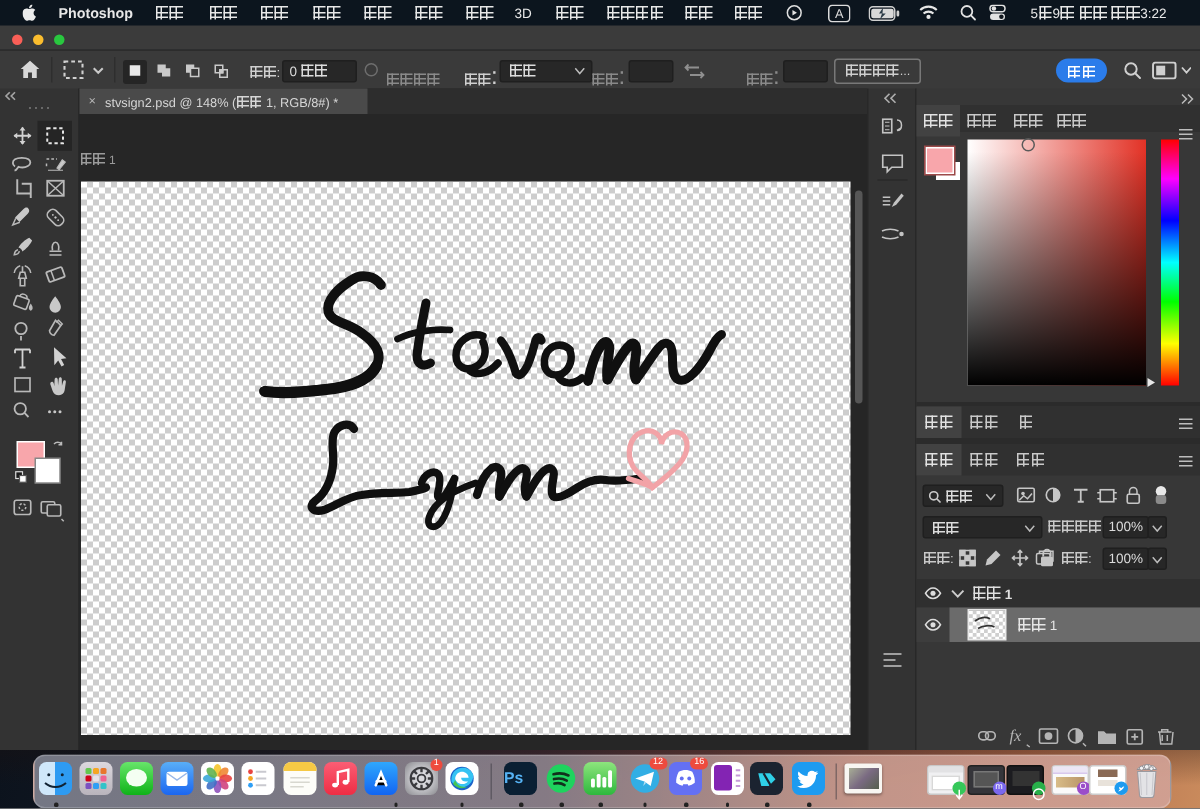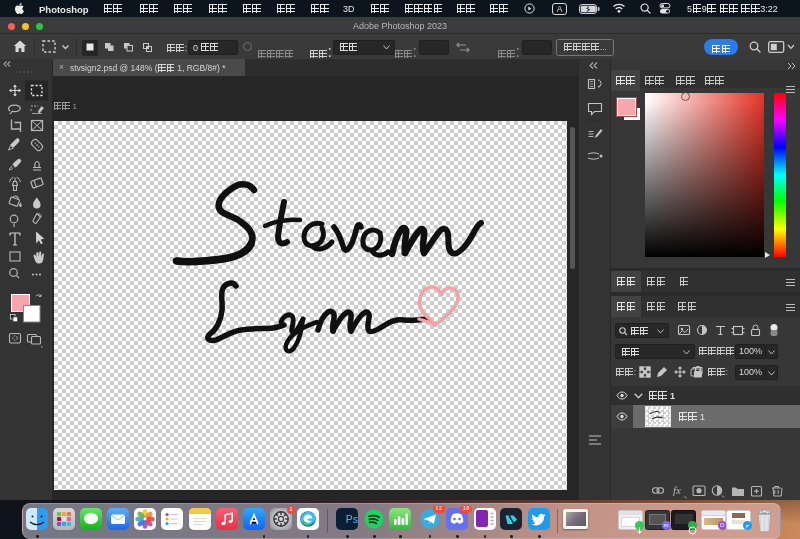--- a/index.html
+++ b/index.html
@@ -153,21 +153,20 @@
 <svg class="abs" style="left:749px;top:7px" width="12" height="12" viewBox="0 0 12 12">
         <circle cx="5" cy="5" r="3.8" fill="none" stroke="#cfcfcf" stroke-width="1.3"></circle>
         <line x1="7.8" y1="7.8" x2="11" y2="11" stroke="#cfcfcf" stroke-width="1.3" stroke-linecap="round"></line>
       </svg>
 <svg class="abs" style="left:768px;top:7px" width="26" height="12" viewBox="0 0 26 12">
         <rect x="0.7" y="0.7" width="15" height="10.6" rx="1.5" fill="none" stroke="#cfcfcf" stroke-width="1.3"></rect>
         <rect x="2.8" y="2.8" width="6" height="6.4" fill="#cfcfcf"></rect>
         <path d="M20 4l3 3.4 3-3.4" fill="none" stroke="#cfcfcf" stroke-width="1.2"></path>
       </svg>
 </div>
-<div id="win-title" class="abs">Adobe Photoshop 2023</div>
 <div id="toolbar" class="abs">
 <svg width="52" height="441" viewBox="0 0 52 441">
 <g stroke="#b9b9b9" fill="none" stroke-width="1.2">
 <path d="M6.5 2.5 4 5l2.5 2.5M10 2.5 7.5 5l2.5 2.5" stroke-width="1.1" opacity=".85" fill="none"></path>
 <circle cx="20" cy="13" r=".7" fill="#777" stroke="none"></circle>
           <circle cx="24" cy="13" r=".7" fill="#777" stroke="none"></circle>
           <circle cx="28" cy="13" r=".7" fill="#777" stroke="none"></circle>
           <circle cx="32" cy="13" r=".7" fill="#777" stroke="none"></circle>
 <rect x="25" y="21.5" width="23" height="20" fill="#252525" stroke="none"></rect>
 
@@ -580,21 +579,21 @@
           </g>
         </svg><span class="badge" style="top:-2px;right:-3px">1</span></div>
 <div class="dicon" style="left:273.6px;background:#fff"><svg width="22" height="22" viewBox="0 0 22 22">
           <circle cx="11" cy="11" r="7.8" fill="#1b63c9"></circle>
           <path d="M4 13a7.8 7.8 0 0 0 14.5-4.5C17 5 14 3.5 11 3.8 6 4.3 3.6 8 4 13z" fill="#35c3f3"></path>
           <path d="M5 14.5c2 3 6.5 3.8 9.5 2-4 .5-7-1-8-4.5z" fill="#45c455"></path>
           <path d="M6.5 10.5c.5-2.5 2.3-4 4.5-4s4.3 1.6 4.4 4h-5c0 1.8 1.8 2.9 4.6 2.3-1.2 2.3-5.4 2.5-7.3.5-1-1-1.4-1.8-1.2-2.8z" fill="#fff"></path>
         </svg></div>
 <div class="ddot" style="left:283.6px"></div>
 <div style="position:absolute;left:304px;top:5px;width:1px;height:24px;background:rgba(50,50,60,.45)"></div>
-<div class="dicon" style="left:313px;background:#0a1f33;color:#56b3f5;font-weight:normal;font-size:10.5px;text-align:right;line-height:22px">Ps</div>
+<div class="dicon" style="left:313px;background:#0a1f33;color:#56b3f5;font-weight:bold;font-size:10.5px;text-align:left;line-height:22px">Ps</div>
 <div class="ddot" style="left:323px"></div>
 <div class="dicon" style="left:340px;background:transparent"><svg width="22" height="22" viewBox="0 0 22 22">
           <circle cx="11" cy="11" r="9.5" fill="#1ed35e"></circle>
           <g stroke="#11301c" stroke-width="1.7" fill="none" stroke-linecap="round">
             <path d="M6 8.2c3.5-1 7-0.7 10 .8"></path>
             <path d="M6.3 11.4c3-0.8 6-0.5 8.6 1"></path>
             <path d="M6.6 14.4c2.4-0.6 4.8-0.3 6.8 1"></path>
           </g>
         </svg></div>
 <div class="ddot" style="left:350px"></div>

